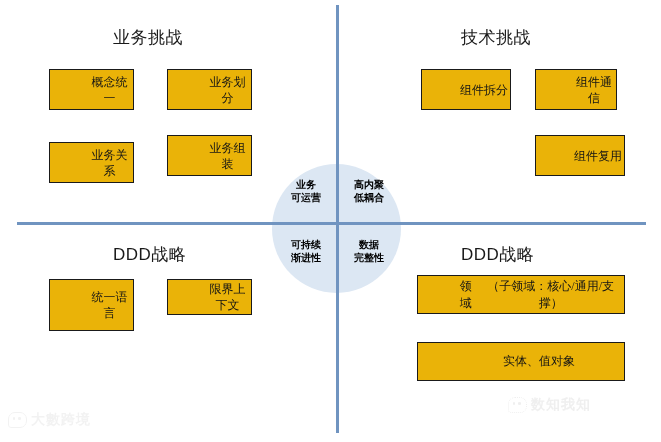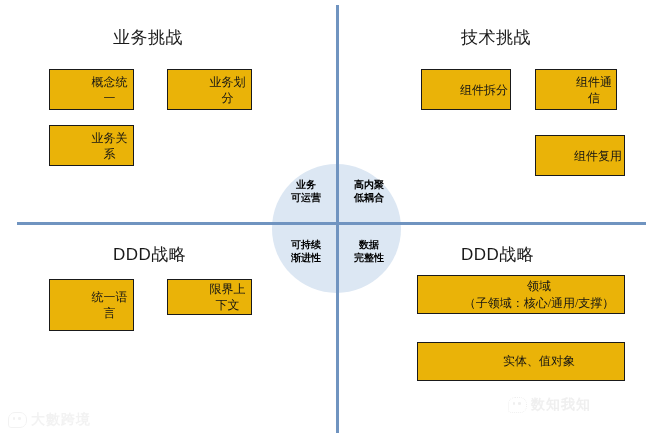--- a/index.html
+++ b/index.html
@@ -156,41 +156,42 @@
 
   <div class="divider-v"></div>
   <div class="divider-h"></div>
 
   <div class="quad-title" style="left:113px; top:26px;">业务挑战</div>
 
   <div class="gbox" style="left:49px; top:69px; width:85px; height:41px;">概念统一</div>
 
   <div class="gbox" style="left:167px; top:69px; width:85px; height:41px;">业务划分</div>
 
-  <div class="gbox" style="left:49px; top:125px; width:85px; height:41px;">业务关系</div>
-
+  <div class="gbox" style="left:49px; top:142px; width:85px; height:41px;">业务关系</div>
+
+  <div class="gbox" style="left:167px; top:135px; width:85px; height:41px;">业务组装</div>
 
   <div class="quad-title" style="left:461px; top:26px;">技术挑战</div>
 
   <div class="gbox" style="left:415px; top:69px; width:90px; height:41px;margin-left:6px;">组件拆分</div>
 
   <div class="gbox" style="left:535px; top:69px; width:82px; height:41px;">组件通信</div>
 
 
   <div class="gbox" style="left:535px; top:135px; width:90px; height:41px;">组件复用</div>
 
   <div class="quad-title" style="left:113px; top:243px;">DDD战略</div>
 
   <div class="gbox" style="left:49px; top:279px; width:85px; height:52px;">统一语言</div>
 
   <div class="gbox" style="left:167px; top:279px; width:85px; height:36px;">限界上下文</div>
 
   <div class="quad-title" style="left:461px; top:243px;">DDD战略</div>
 
-  <div class="gbox two-line" style="left:417px; top:275px; width:208px; height:39px; flex-direction:column;">
+  <div class="gbox two-line" style="left:417px; top:275px; width:208px; height:39px; flex-direction:row;">
     <span>领域</span>
     <span>（子领域：核心/通用/支撑）</span>
   </div>
 
   <div class="gbox two-line" style="left:417px; top:342px; width:208px; height:39px; flex-direction:column;">
     <span>实体、值对象</span>
   </div>
 
   <div class="center-label cl-tr">
     <div>高内聚</div>

